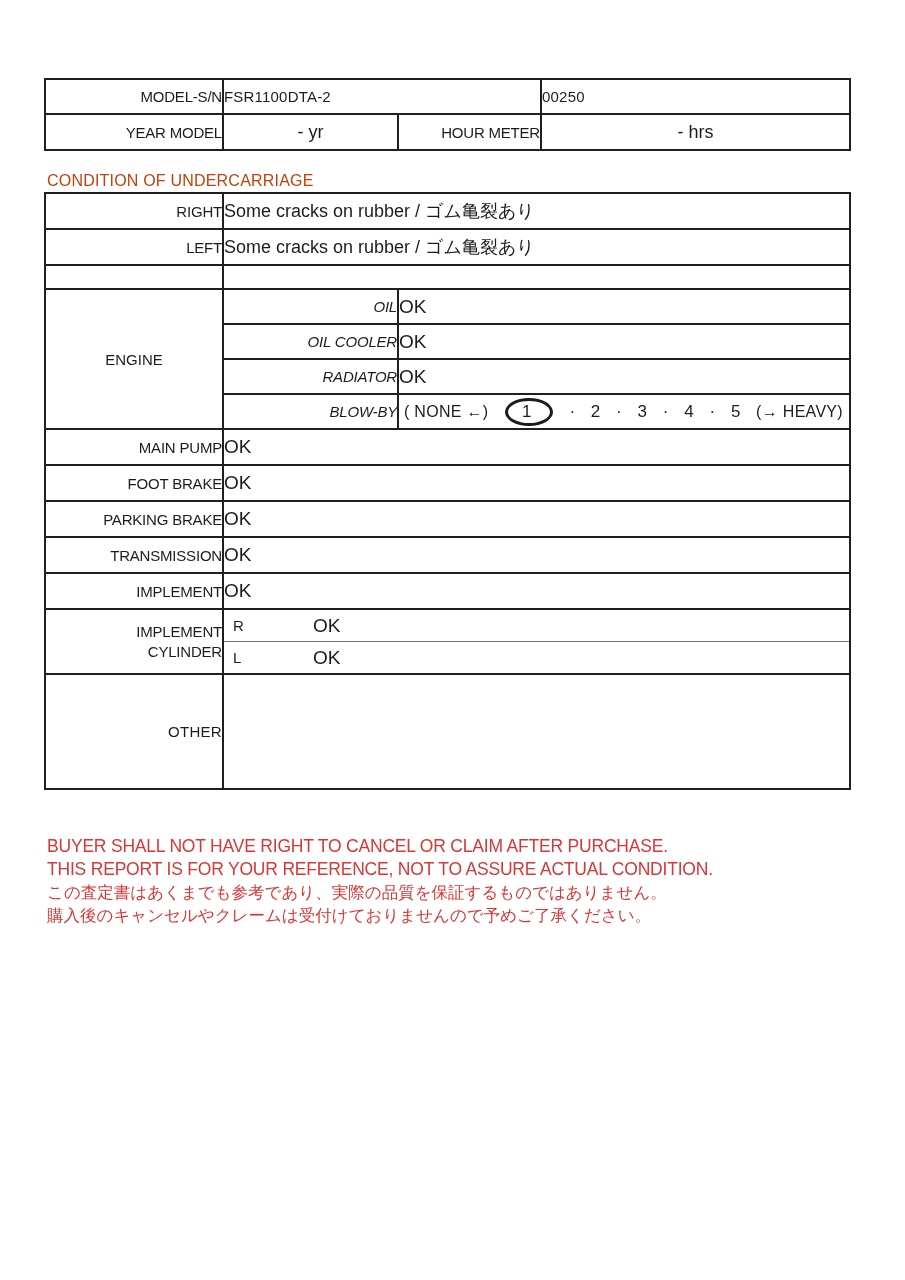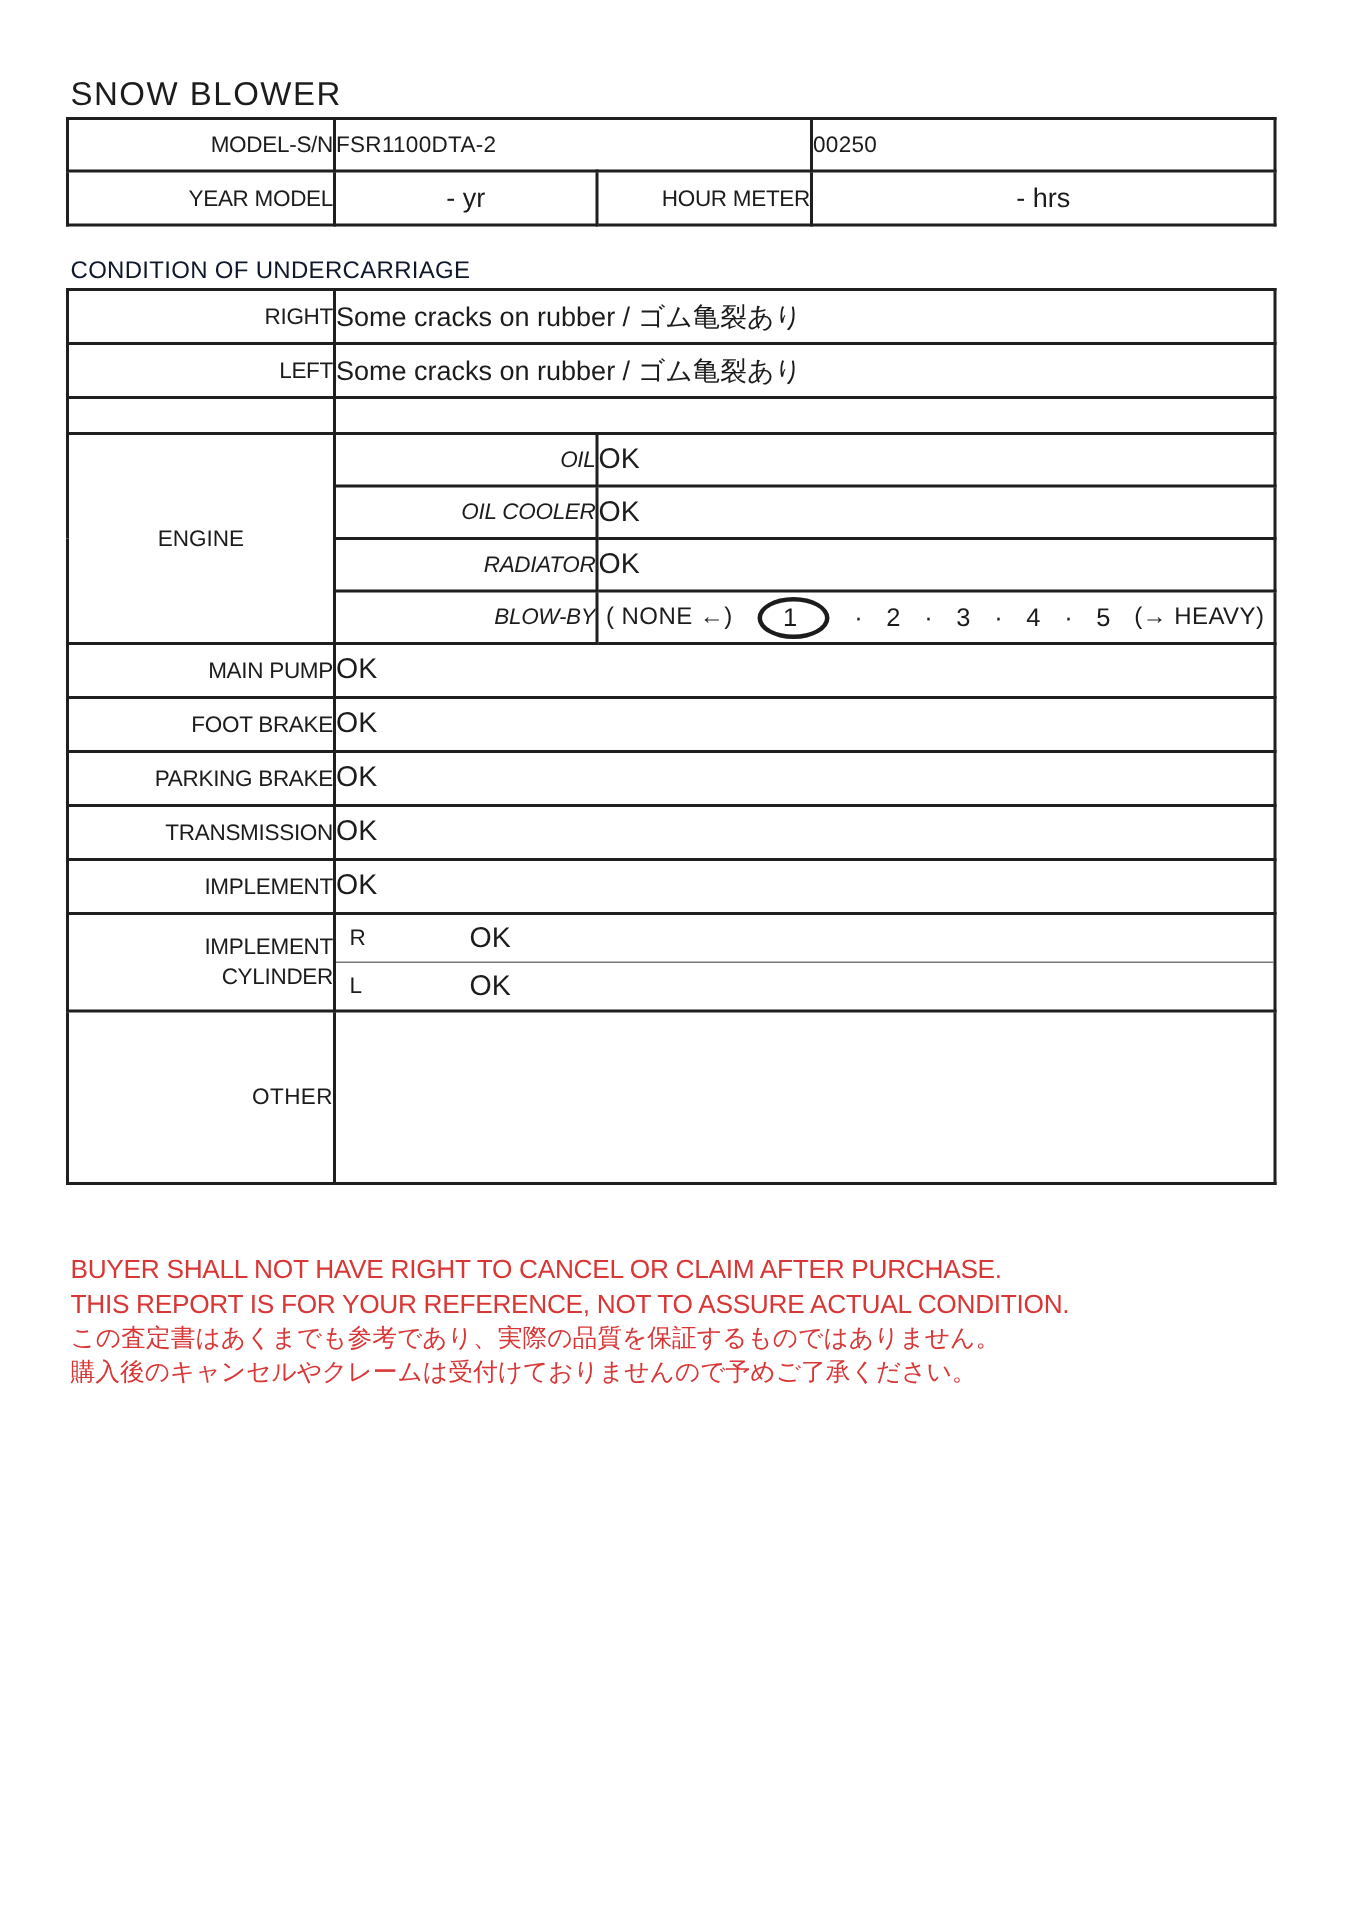--- a/index.html
+++ b/index.html
@@ -7,21 +7,21 @@
     position:relative;width:905px;height:1280px;background:#ffffff;
     font-family:"Liberation Sans","DejaVu Sans",sans-serif;color:#1c1c1c;
     overflow:hidden;
   }
   .title{
     position:absolute;left:47px;top:50px;margin:0;
     font-size:22px;font-weight:400;letter-spacing:1px;color:#1c1c1c;
   }
   .sec-title{
     position:absolute;left:47px;top:172px;
-    font-size:16px;letter-spacing:0.2px;color:#0f172a;
+    font-size:16px;letter-spacing:0.2px;color:#c2410c;
   }
   table.tbl{
     position:absolute;left:44px;border-collapse:collapse;table-layout:fixed;
     width:805px;background:#ffffff;
   }
   table.tbl td{
     border:2px solid #1f1f1f;vertical-align:middle;
     padding:0;overflow:hidden;white-space:nowrap;
   }
   .head-tbl{top:78px;}
@@ -61,21 +61,20 @@
     position:absolute;left:47px;top:835px;
     color:#d93636;font-size:17.5px;line-height:23px;letter-spacing:-0.2px;
   }
   .disclaimer .jp{font-size:16.5px;letter-spacing:0;}
 </style>
 </head>
 <body>
 
 <div class="page">
 
-  <h1 class="title">SNOW BLOWER</h1>
 
   <table class="tbl head-tbl">
     <colgroup>
       <col style="width:178px">
         <col style="width:175px">
         <col style="width:143px">
         <col style="width:309px">
     </colgroup>
     <tbody>
       <tr class="r-h37">

